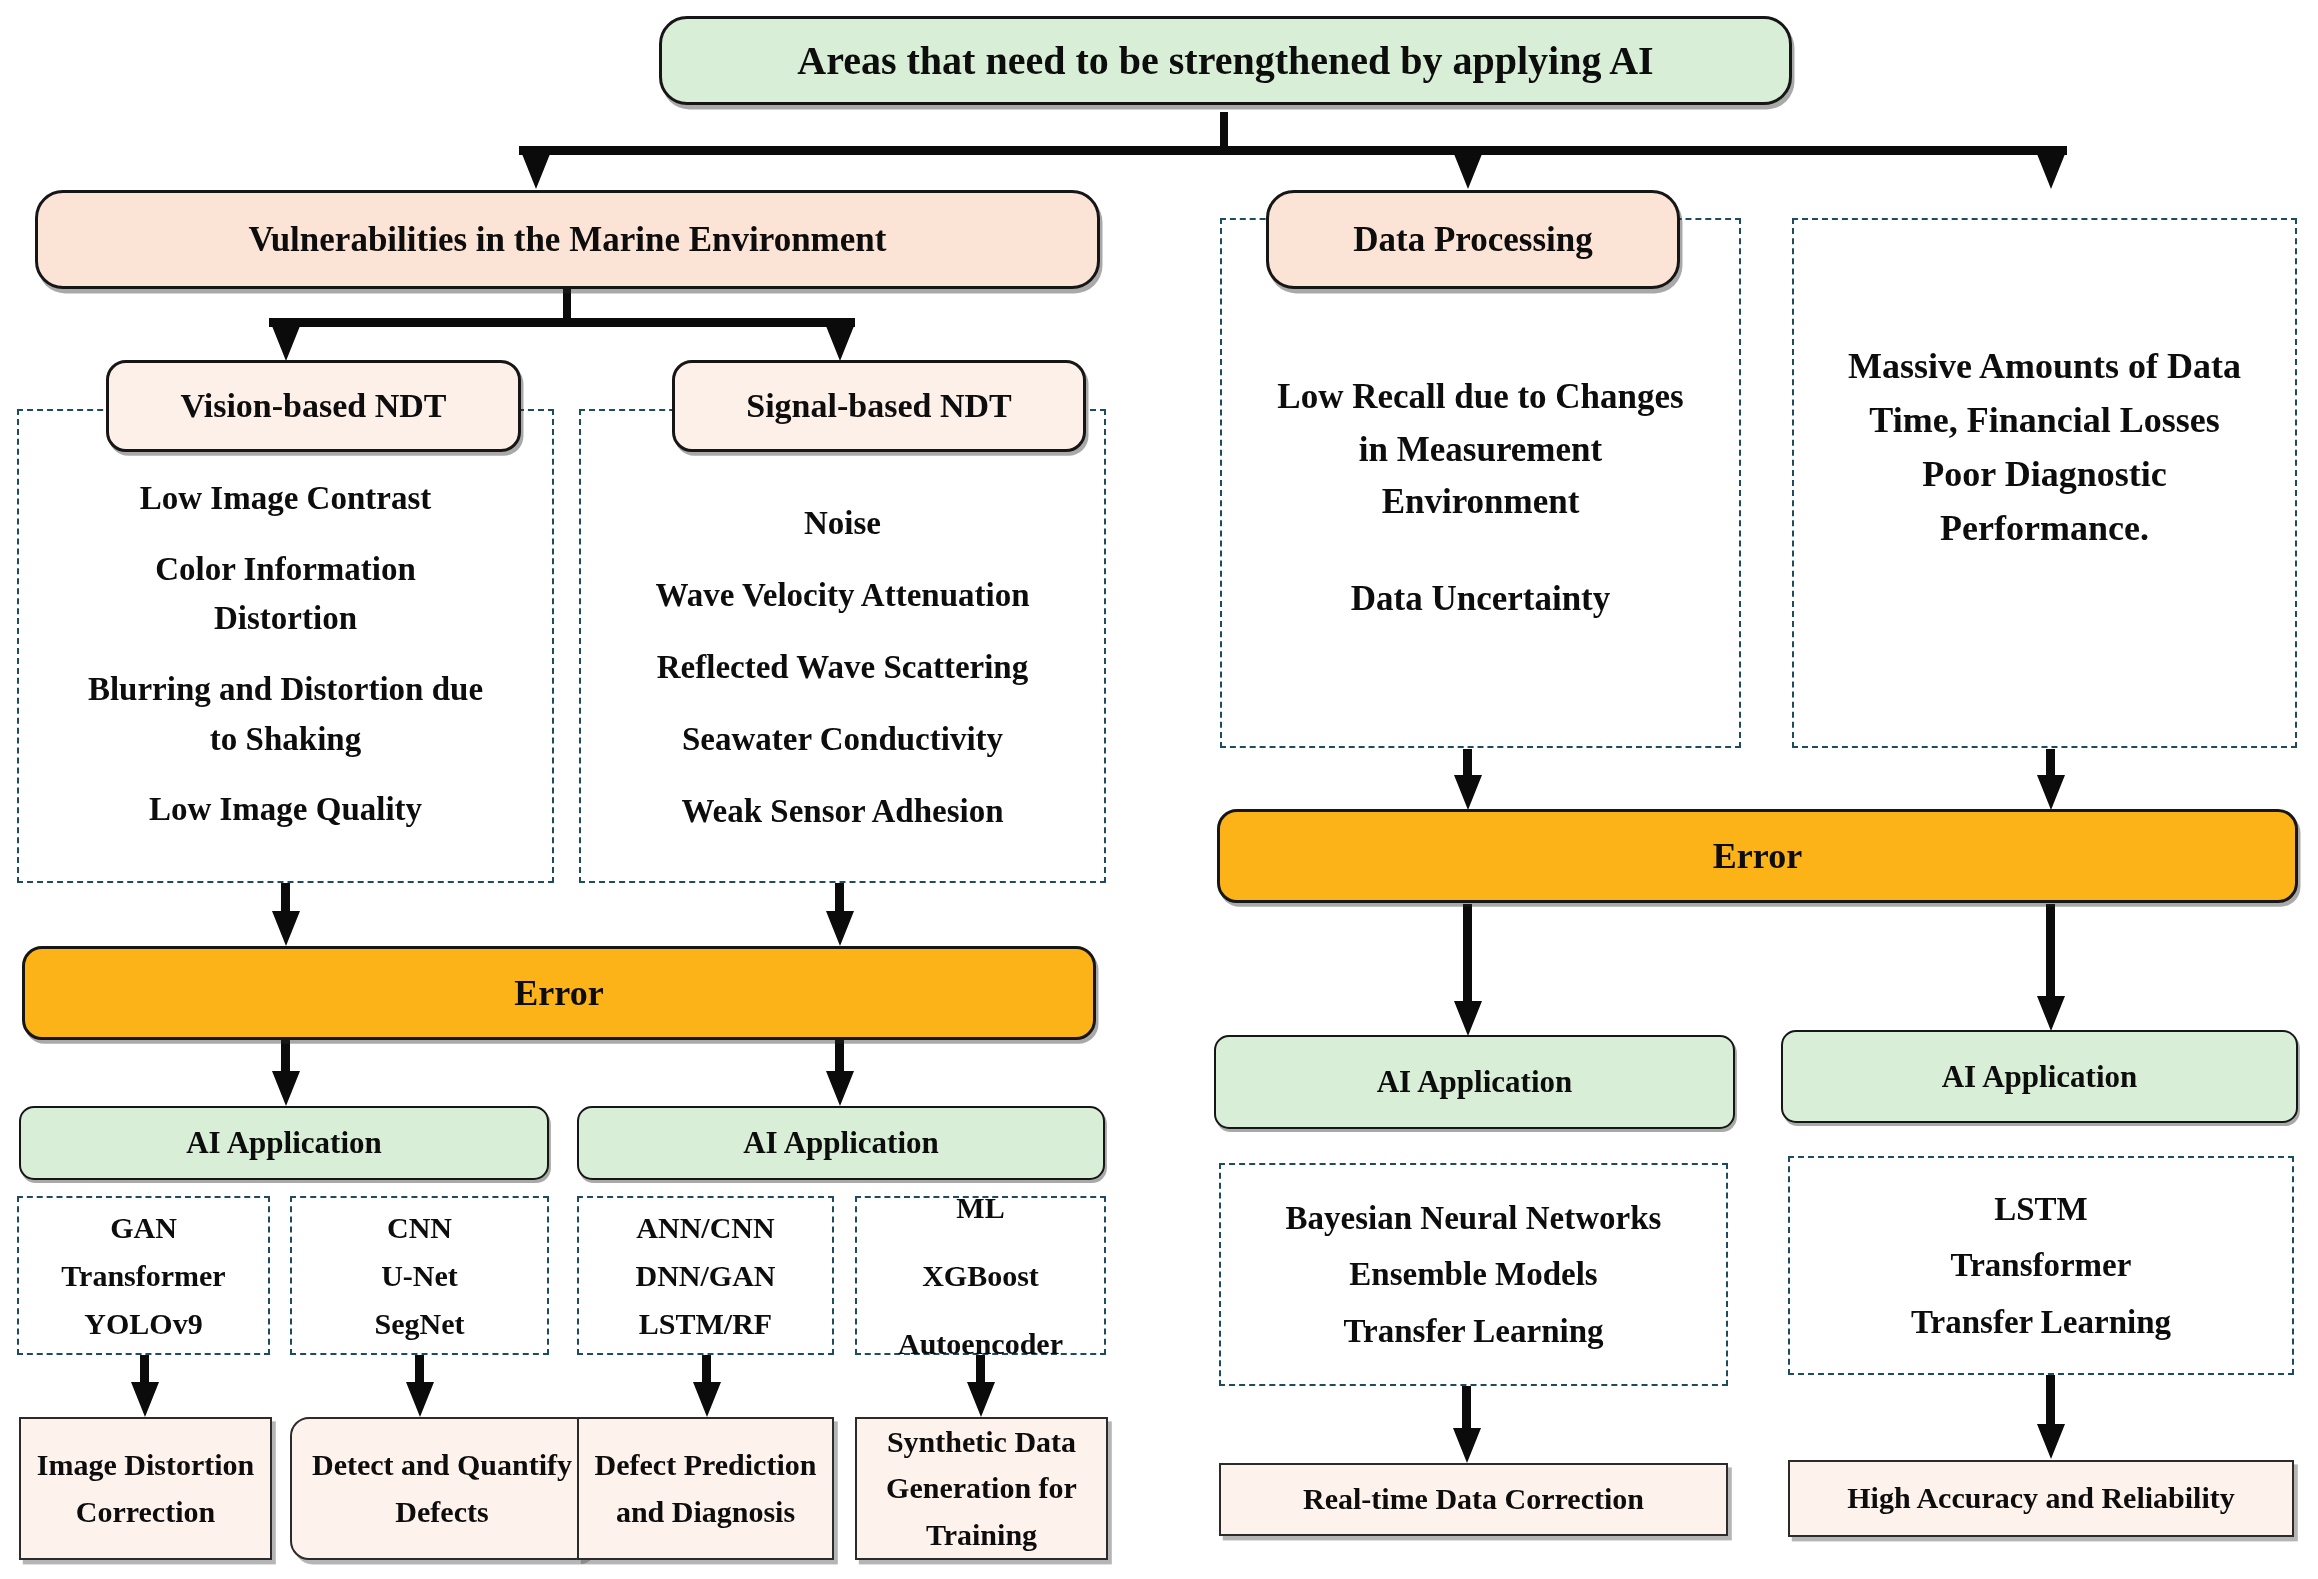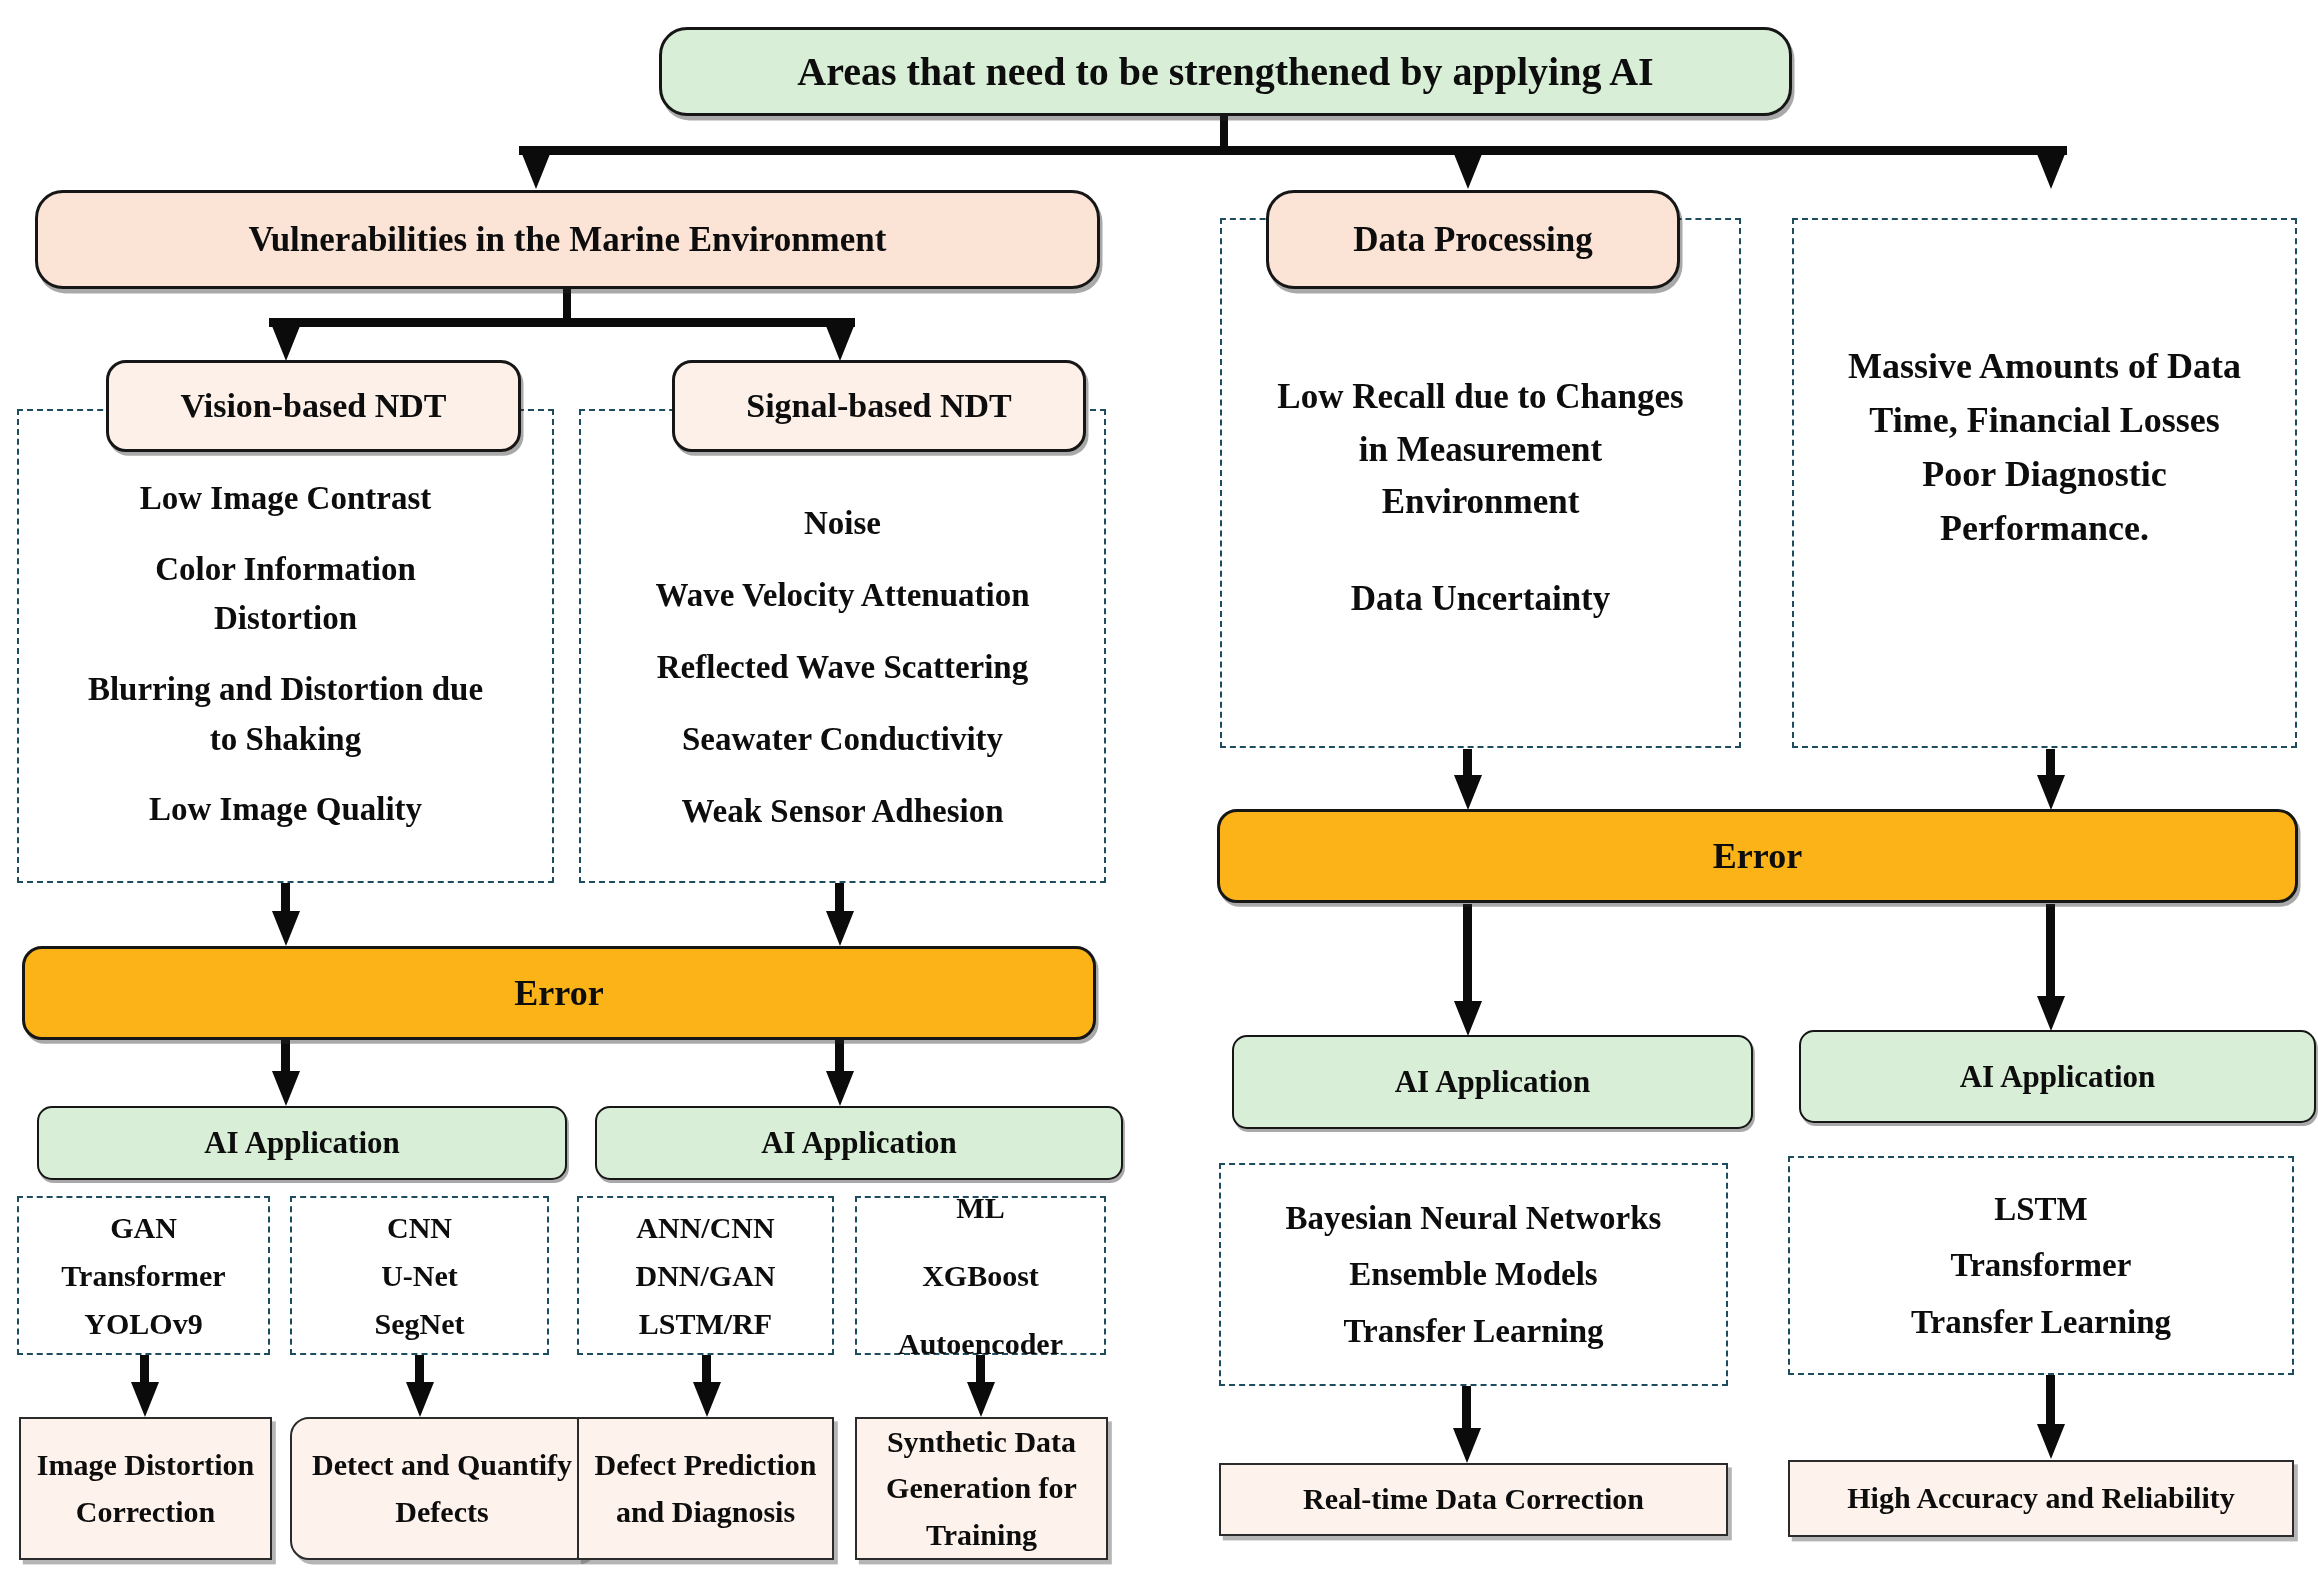--- a/index.html
+++ b/index.html
@@ -12,21 +12,21 @@
     color:#0d0d0d;
     overflow:hidden;
   }
   .box{
     position:absolute;box-sizing:border-box;
     display:flex;align-items:center;justify-content:center;
     text-align:center;z-index:4;
   }
   .round-lg{border:3.8px solid #161616;border-radius:28px;box-shadow:2.5px 4.4px 0 rgba(40,40,40,.40);}
   .round-md{border:3.1px solid #161616;border-radius:20px;box-shadow:2.5px 3.8px 0 rgba(40,40,40,.40);}
-  .round-sm{border:2.5px solid #161616;border-radius:15px;box-shadow:1.9px 3.1px 0 rgba(40,40,40,.40);margin-left:18px;}
+  .round-sm{border:2.5px solid #161616;border-radius:15px;box-shadow:1.9px 3.1px 0 rgba(40,40,40,.40);}
   .sq{border:2.5px solid #2b2b2b;box-shadow:3.8px 4.4px 0 rgba(90,90,90,.45);}
   .green{background:#d8eed6;}
   .peach{background:#fbe3d6;}
   .pale{background:#fdf0e9;}
   .amber{background:#fbb318;}
   .outcome{background:#fdf2ec;}
   .f64{font-size:40px;} .f58{font-size:36px;} .f56{font-size:35px;}
   .f54{font-size:34px;margin-left:37px;} .f52{font-size:33px;} .f50{font-size:31px;}
 
   .dashedbox{
@@ -57,21 +57,21 @@
     border-left:14.4px solid transparent;border-right:14.4px solid transparent;
     border-top:35px solid #0b0b0b;
   }
   .outcome{line-height:1.55;font-size:30px;}
 </style>
 </head>
 <body>
 
 <div class="canvas">
 
-  <div class="box green round-lg f64" style="left:659px;top:15.7px;width:1133px;height:89px;margin-top:11px;">
+  <div class="box green round-lg f64" style="left:659px;top:15.7px;width:1133px;height:89px;">
     <span>Areas that need to be strengthened by applying AI</span>
   </div>
 
   <div class="line" style="left:1220px;top:112px;width:8.2px;height:38px;"></div>
   <div class="line" style="left:519px;top:146px;width:1548px;height:8.8px;"></div>
   <div class="line" style="left:563px;top:288px;width:8.2px;height:35px;"></div>
   <div class="line" style="left:269px;top:318px;width:586px;height:8.8px;"></div>
 
   <div class="arrow" style="left:521px;top:154px;height:35px;">
       <div class="shaft"></div>

